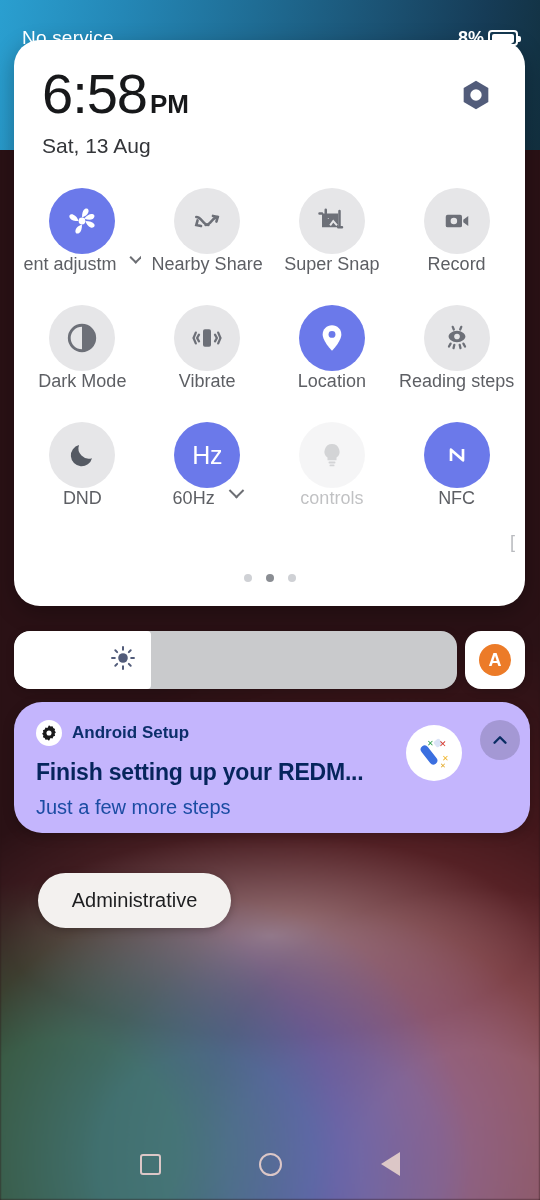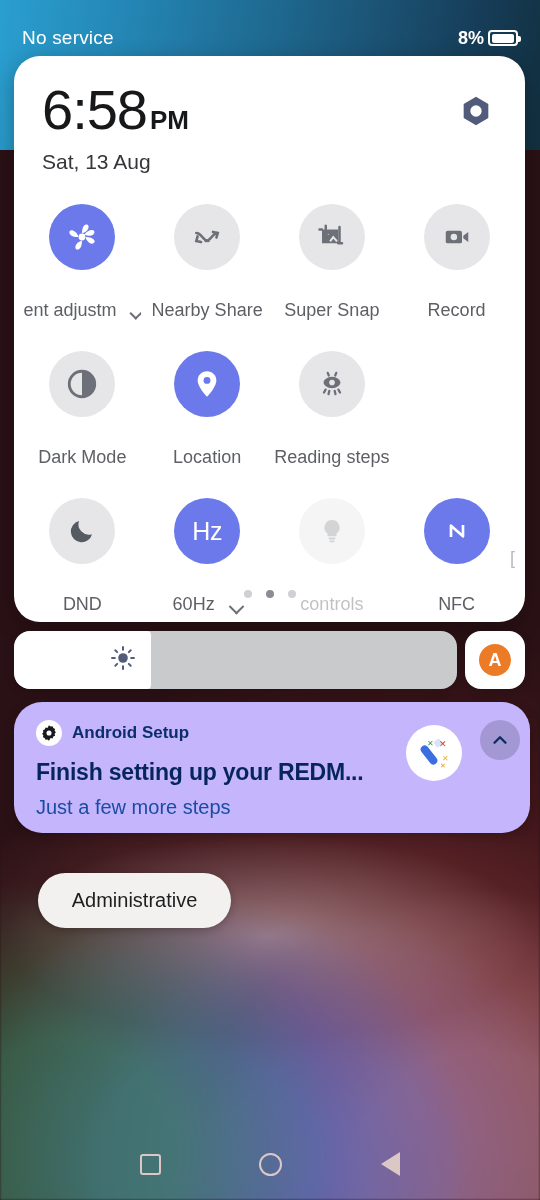--- a/index.html
+++ b/index.html
@@ -38,21 +38,21 @@
   }
   .status-text{ color:#fff; font-size:19px; letter-spacing:.2px; }
   .status-right{ display:flex; align-items:center; gap:4px; }
   .batt-pct{ color:#fff; font-size:18px; font-weight:700; }
   .batt-icon{ position:relative; width:30px; height:16px; border:2px solid #fff; border-radius:4px; }
   .batt-icon::after{ content:""; position:absolute; right:-5px; top:4px; width:3px; height:6px; background:#fff; border-radius:0 2px 2px 0; }
   .batt-fill{ position:absolute; left:1.5px; top:1.5px; bottom:1.5px; width:88%; background:#fff; border-radius:2px; }
 
   
   #qs-panel{
-    position:absolute; left:14px; top:56px; width:511px; height:566px;
+    position:absolute; left:14px; top:40px; width:511px; height:566px;
     background:#fff; border-radius:26px; z-index:20;
     box-shadow:0 6px 22px rgba(0,0,0,.28);
     overflow:hidden;
   }
   #clock-row{ position:relative; padding:26px 28px 0 28px; }
   #clock{ display:flex; align-items:baseline; color:#17181a; }
   .clock-time{ font-size:56px; font-weight:400; letter-spacing:-1px; line-height:1; }
   .clock-ampm{ font-size:26px; font-weight:700; margin-left:3px; }
   .clock-date{ margin-top:12px; font-size:21px; color:#34363a; }
   #settings-gear{
@@ -63,22 +63,22 @@
   
   #tiles{ margin-top:22px; padding:0 6px; }
   .tile-row{ display:flex; }
   .tile{ width:25%; display:flex; flex-direction:column; align-items:center; padding-top:8px; }
   .tile-circle{
     width:66px; height:66px; border-radius:50%;
     background:#e6e6e8; display:flex; align-items:center; justify-content:center;
   }
   .tile.on .tile-circle{ background:#6b79ea; }
   .tile-label{
-    margin-top:30px; font-size:18px; color:#5d5f64;
-    display:flex; align-items:flex-end; gap:16px;
+    margin-top:0; font-size:18px; color:#5d5f64;
+    display:flex; align-items:flex-start; gap:16px;
     white-space:nowrap;
   }
   .tile.on .tile-label{ color:#5d5f64; }
   .chev{ display:inline-block; width:11px; height:11px; border-right:2.4px solid #6d6f74; border-bottom:2.4px solid #6d6f74; transform:rotate(45deg) translate(-2px,-2px); }
   
   .tile-label.clipped{ max-width:118px; overflow:hidden; }
   .tile.faded{ opacity:.38; }
   .edge-ghost{
     position:absolute; right:10px; top:492px; font-size:18px; color:#b9bbbf;
   }
@@ -256,20 +256,30 @@
       <div class="tile">
         <div class="tile-circle">
           <svg width="34" height="34" viewBox="0 0 24 24">
             <circle cx="12" cy="12" r="9" fill="none" stroke="#6d7078" stroke-width="2"></circle>
             <path d="M12 3a9 9 0 010 18z" fill="#6d7078"></path>
           </svg>
         </div>
         <div class="tile-label">Dark Mode</div>
       </div>
 
+      <div class="tile">
+        <div class="tile-circle">
+          <svg width="32" height="32" viewBox="0 0 24 24">
+            <rect x="9" y="5.5" width="6" height="13" rx="1.4" fill="#6d7078"></rect>
+            <path d="M6 9.5 4.6 12 6 14.5M3.6 8 1.9 12l1.7 4" fill="none" stroke="#6d7078" stroke-width="1.7" stroke-linecap="round"></path>
+            <path d="M18 9.5 19.4 12 18 14.5M20.4 8l1.7 4-1.7 4" fill="none" stroke="#6d7078" stroke-width="1.7" stroke-linecap="round"></path>
+          </svg>
+        </div>
+        <div class="tile-label">Vibrate</div>
+      </div>
 
       <div class="tile on">
         <div class="tile-circle">
           <svg width="32" height="32" viewBox="0 0 24 24">
             <path d="M12 2.5c-4 0-7 3-7 6.8 0 5 7 12.2 7 12.2s7-7.2 7-12.2c0-3.8-3-6.8-7-6.8z" fill="#fff"></path>
             <circle cx="12" cy="9.3" r="2.6" fill="#6b79ea"></circle>
           </svg>
         </div>
         <div class="tile-label">Location</div>
       </div>

